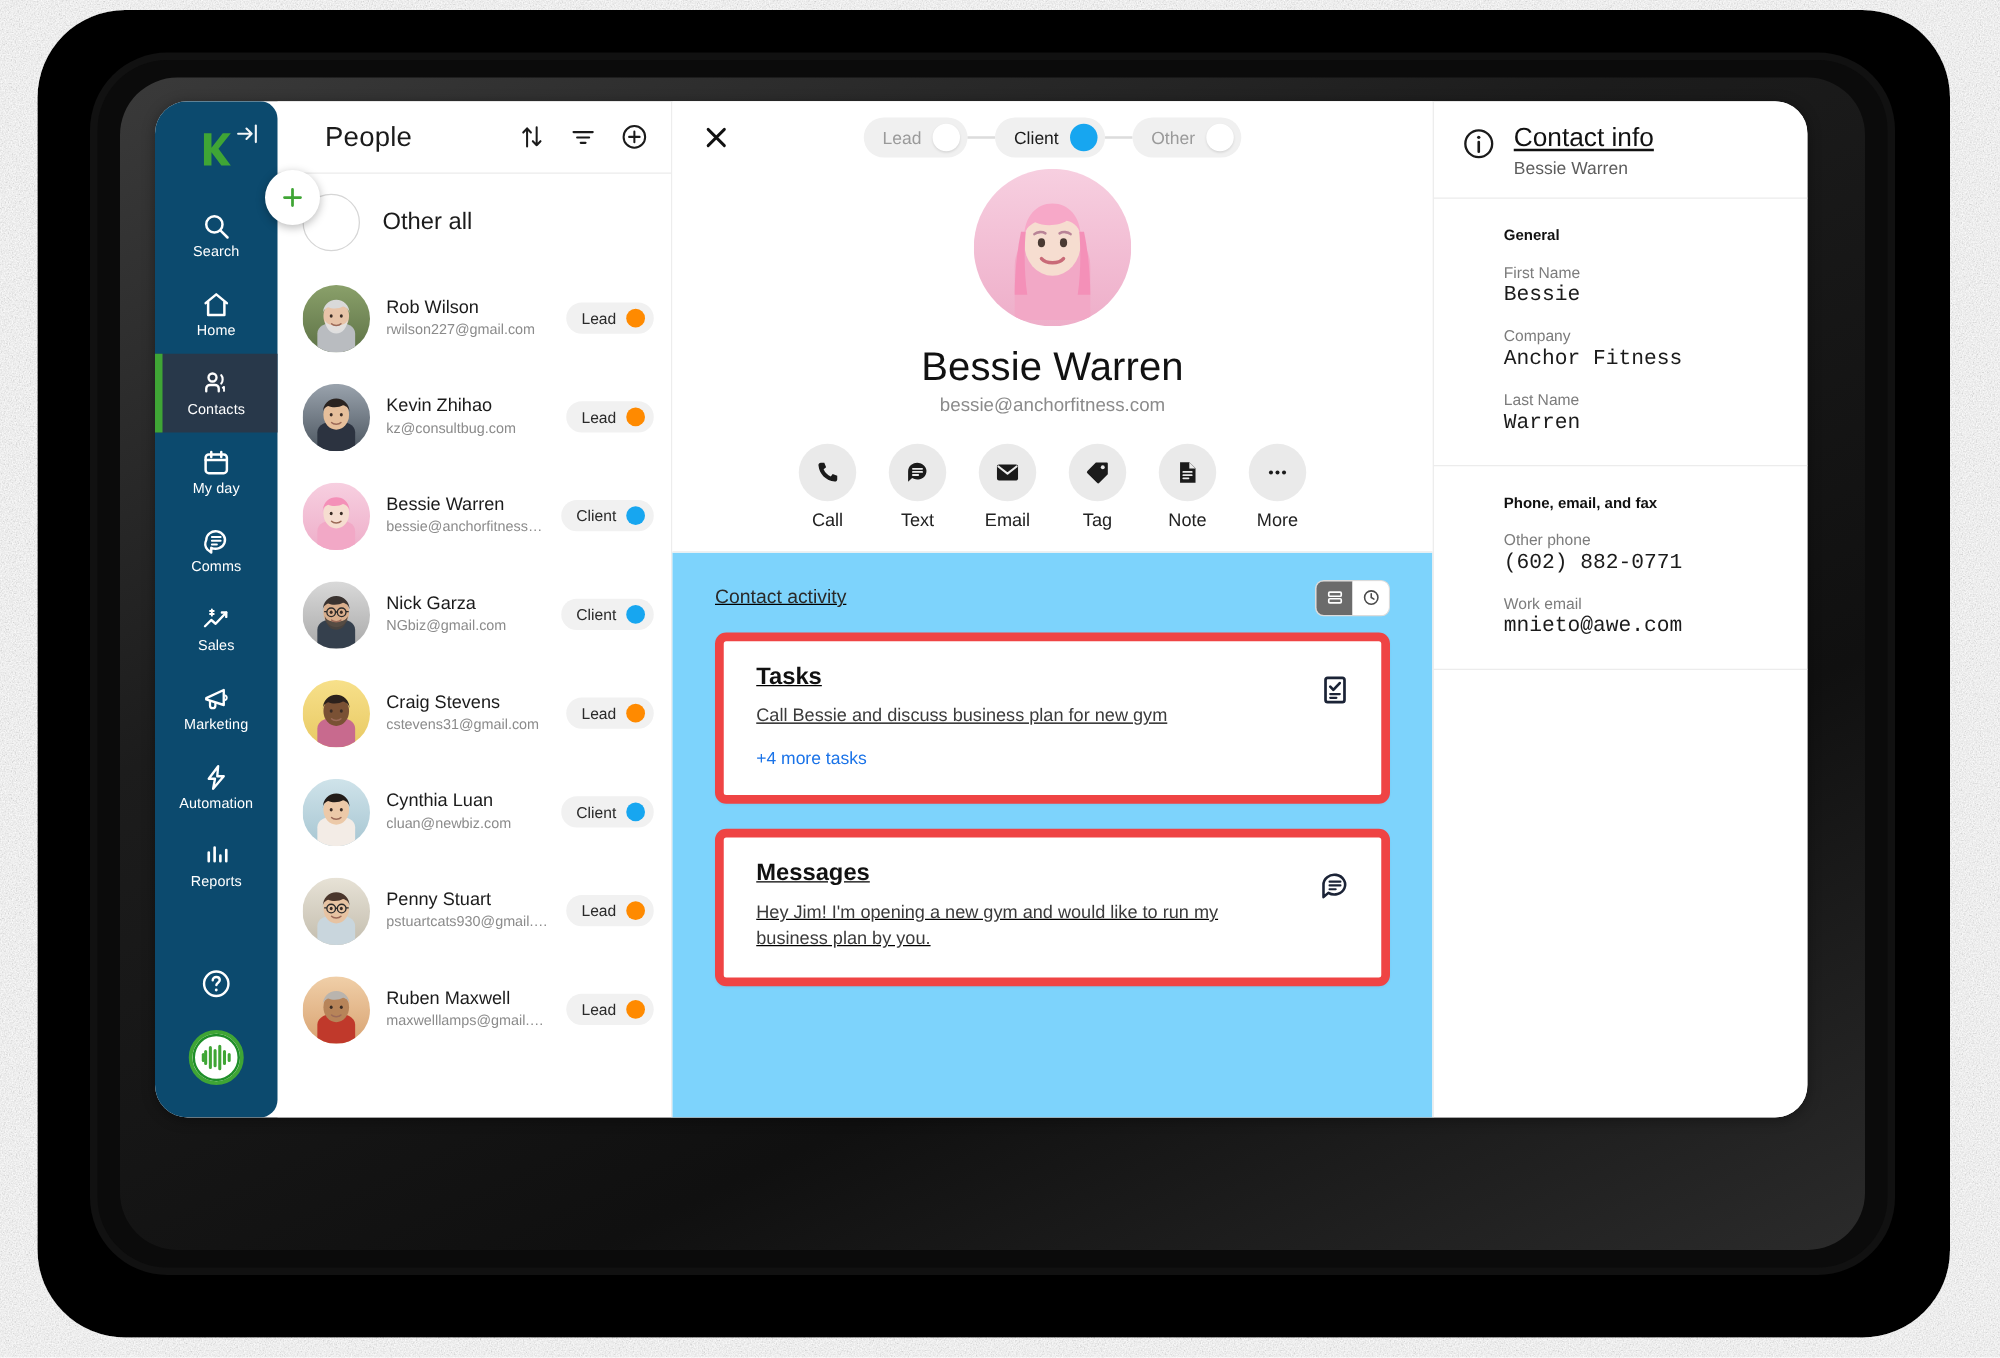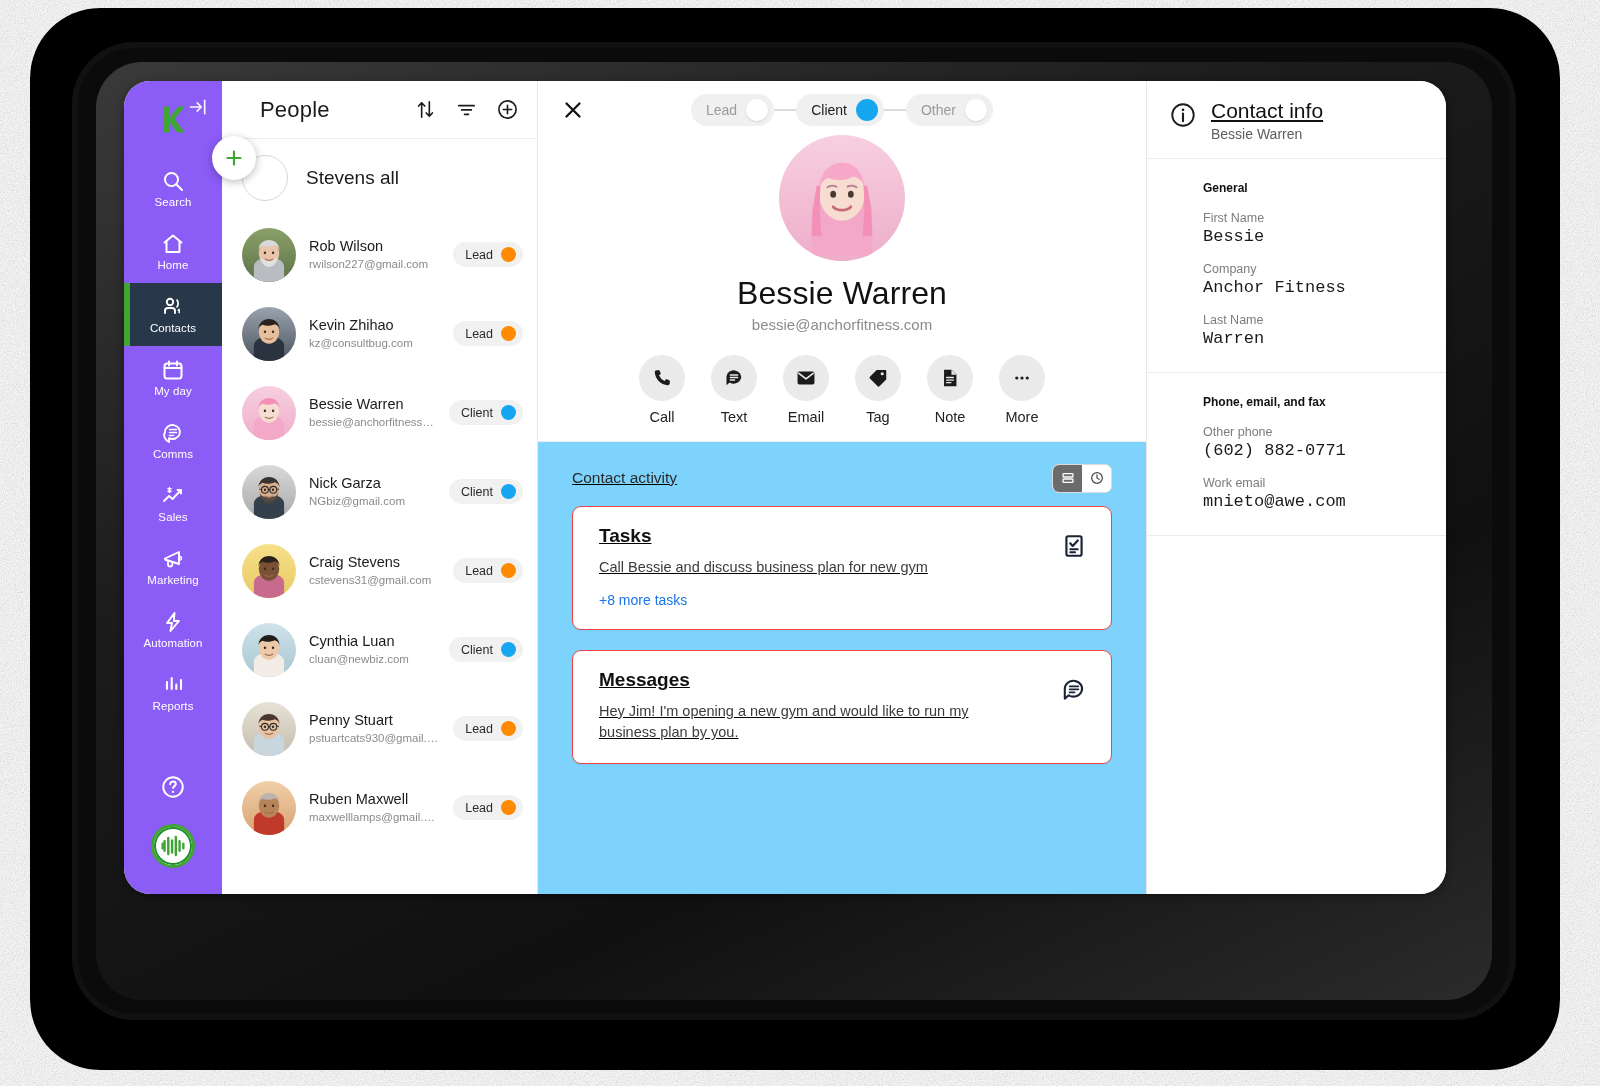--- a/index.html
+++ b/index.html
@@ -42,26 +42,27 @@
     background: #ffffff;
     display: flex;
     box-shadow: 0 2px 10px rgba(0,0,0,.35);
   }
 
   svg.defs { position: absolute; width: 0; height: 0; }
 
   
   .rail {
     width: 98px; flex: 0 0 98px;
-    background: #8b5cf6;
+    background: #0c4a6e;
     display: flex; flex-direction: column;
     align-items: flex-end;
     position: relative;
     color: #fff;
     padding-top: 10px;
+    border-radius: 14px;
   }
   .rail-top { width: 100%; display:flex; align-items:center; justify-content:center; position:relative; height: 60px;}
   .logo-k { width: 30px; height: 34px; }
   .collapse-ic { position: absolute; right: 14px; top: 6px; width: 20px; height: 20px; opacity: .95; }
   .rail-items { width: 100%; margin-top: 6px; }
   .rail-item {
     width: 100%; height: 63px;
     display: flex; flex-direction: column;
     align-items: center; justify-content: center;
     gap: 3px; position: relative; cursor: pointer;
@@ -179,21 +180,21 @@
 
   .activity { flex: 1; background: #7dd3fc; padding: 16px 34px 20px 34px; overflow: hidden; text-decoration: underline; }
   .activity-head { display:flex; align-items:center; height: 40px; }
   .activity-title { font-size: 15.5px; color: #2a2a2a; }
   .view-toggle { margin-left:auto; display:flex; border-radius: 7px; overflow:hidden; border: 1px solid #dcdcdc; background:#fff; }
   .vt-btn { width: 29px; height: 27px; display:flex; align-items:center; justify-content:center; cursor:pointer; background:#fff; }
   .vt-btn.on { background: #6b6b6b; }
   .vt-btn svg { width: 16px; height: 16px; }
 
   .card {
-    background: #fff; border-radius: 9px; border: 1px solid #ef4444;
+    background: #fff; border-radius: 9px; border: 7px solid #ef4444;
     padding: 18px 22px 20px 26px; margin-top: 8px; position: relative;
     box-shadow: 0 1px 2px rgba(0,0,0,.04);
   }
   .card + .card { margin-top: 20px; }
   .card-title { font-size: 19px; color: #111; font-weight: 700; }
   .card-body { font-size: 14.5px; color: #3b3b3b; margin-top: 10px; line-height: 1.45; max-width: 83%; }
   .card-link { font-size: 14px; color: #1a73e8; margin-top: 14px; display:inline-block; cursor:pointer; }
   .card-ic { position: absolute; right: 24px; top: 26px; width: 26px; height: 26px; }
 
   
@@ -378,21 +379,21 @@
           </svg>
           <svg class="tool-ic" viewBox="0 0 24 24">
             <circle cx="12" cy="12" r="9" fill="none" stroke="#1b1b1b" stroke-width="1.7"></circle>
             <path d="M12 7.6v8.8M7.6 12h8.8" stroke="#1b1b1b" stroke-width="1.7" stroke-linecap="round"></path>
           </svg>
         </div>
       </header>
 
       <div class="select-all-row">
         <div class="checkbox-circle"></div>
-        <div class="select-all-label">Stevens all</div>
+        <div class="select-all-label">Other all</div>
       </div>
 
       <div class="contact-list" id="contact-list">
           <div class="contact-row">
             <div class="avatar">
               <svg viewBox="0 0 100 100">
     <rect width="100" height="100" fill="url(#avg1)"></rect>
     <path d="M22 100V72c0-11 12-17 28-17s28 6 28 17v28z" fill="#b9bcc0"></path>
     <ellipse cx="50" cy="46" rx="19" ry="22" fill="#e8c4a8"></ellipse>
     <path d="M30 44c0-14 9-22 20-22s20 8 20 22c0-7-5-11-10-12-5 3-15 4-22 1-5 2-8 5-8 11z" fill="#d9d9d9"></path>
@@ -700,21 +701,21 @@
                   <circle cx="12" cy="12" r="8" fill="none" stroke="#4a4a4a" stroke-width="1.9"></circle>
                   <path d="M12 7.5V12l3.2 2" fill="none" stroke="#4a4a4a" stroke-width="1.9" stroke-linecap="round"></path>
                 </svg>
             </div>
           </div>
         </div>
 
         <div class="card">
           <div class="card-title">Tasks</div>
           <div class="card-body">Call Bessie and discuss business plan for new gym</div>
-          <div class="card-link">+8 more tasks</div>
+          <div class="card-link">+4 more tasks</div>
           <svg class="card-ic" viewBox="0 0 24 24">
             <rect x="5" y="3" width="14" height="18" rx="1.6" fill="none" stroke="#1b2336" stroke-width="2"></rect>
             <path d="M8.5 9.5l2.3 2.4 4.7-5" fill="none" stroke="#1b2336" stroke-width="2" stroke-linecap="round" stroke-linejoin="round"></path>
             <path d="M8.5 15h7M8.5 17.8h4.5" stroke="#1b2336" stroke-width="1.7" stroke-linecap="round"></path>
           </svg>
         </div>
 
         <div class="card">
           <div class="card-title">Messages</div>
           <div class="card-body">Hey Jim! I'm opening a new gym and would like to run my business plan by you.</div>

